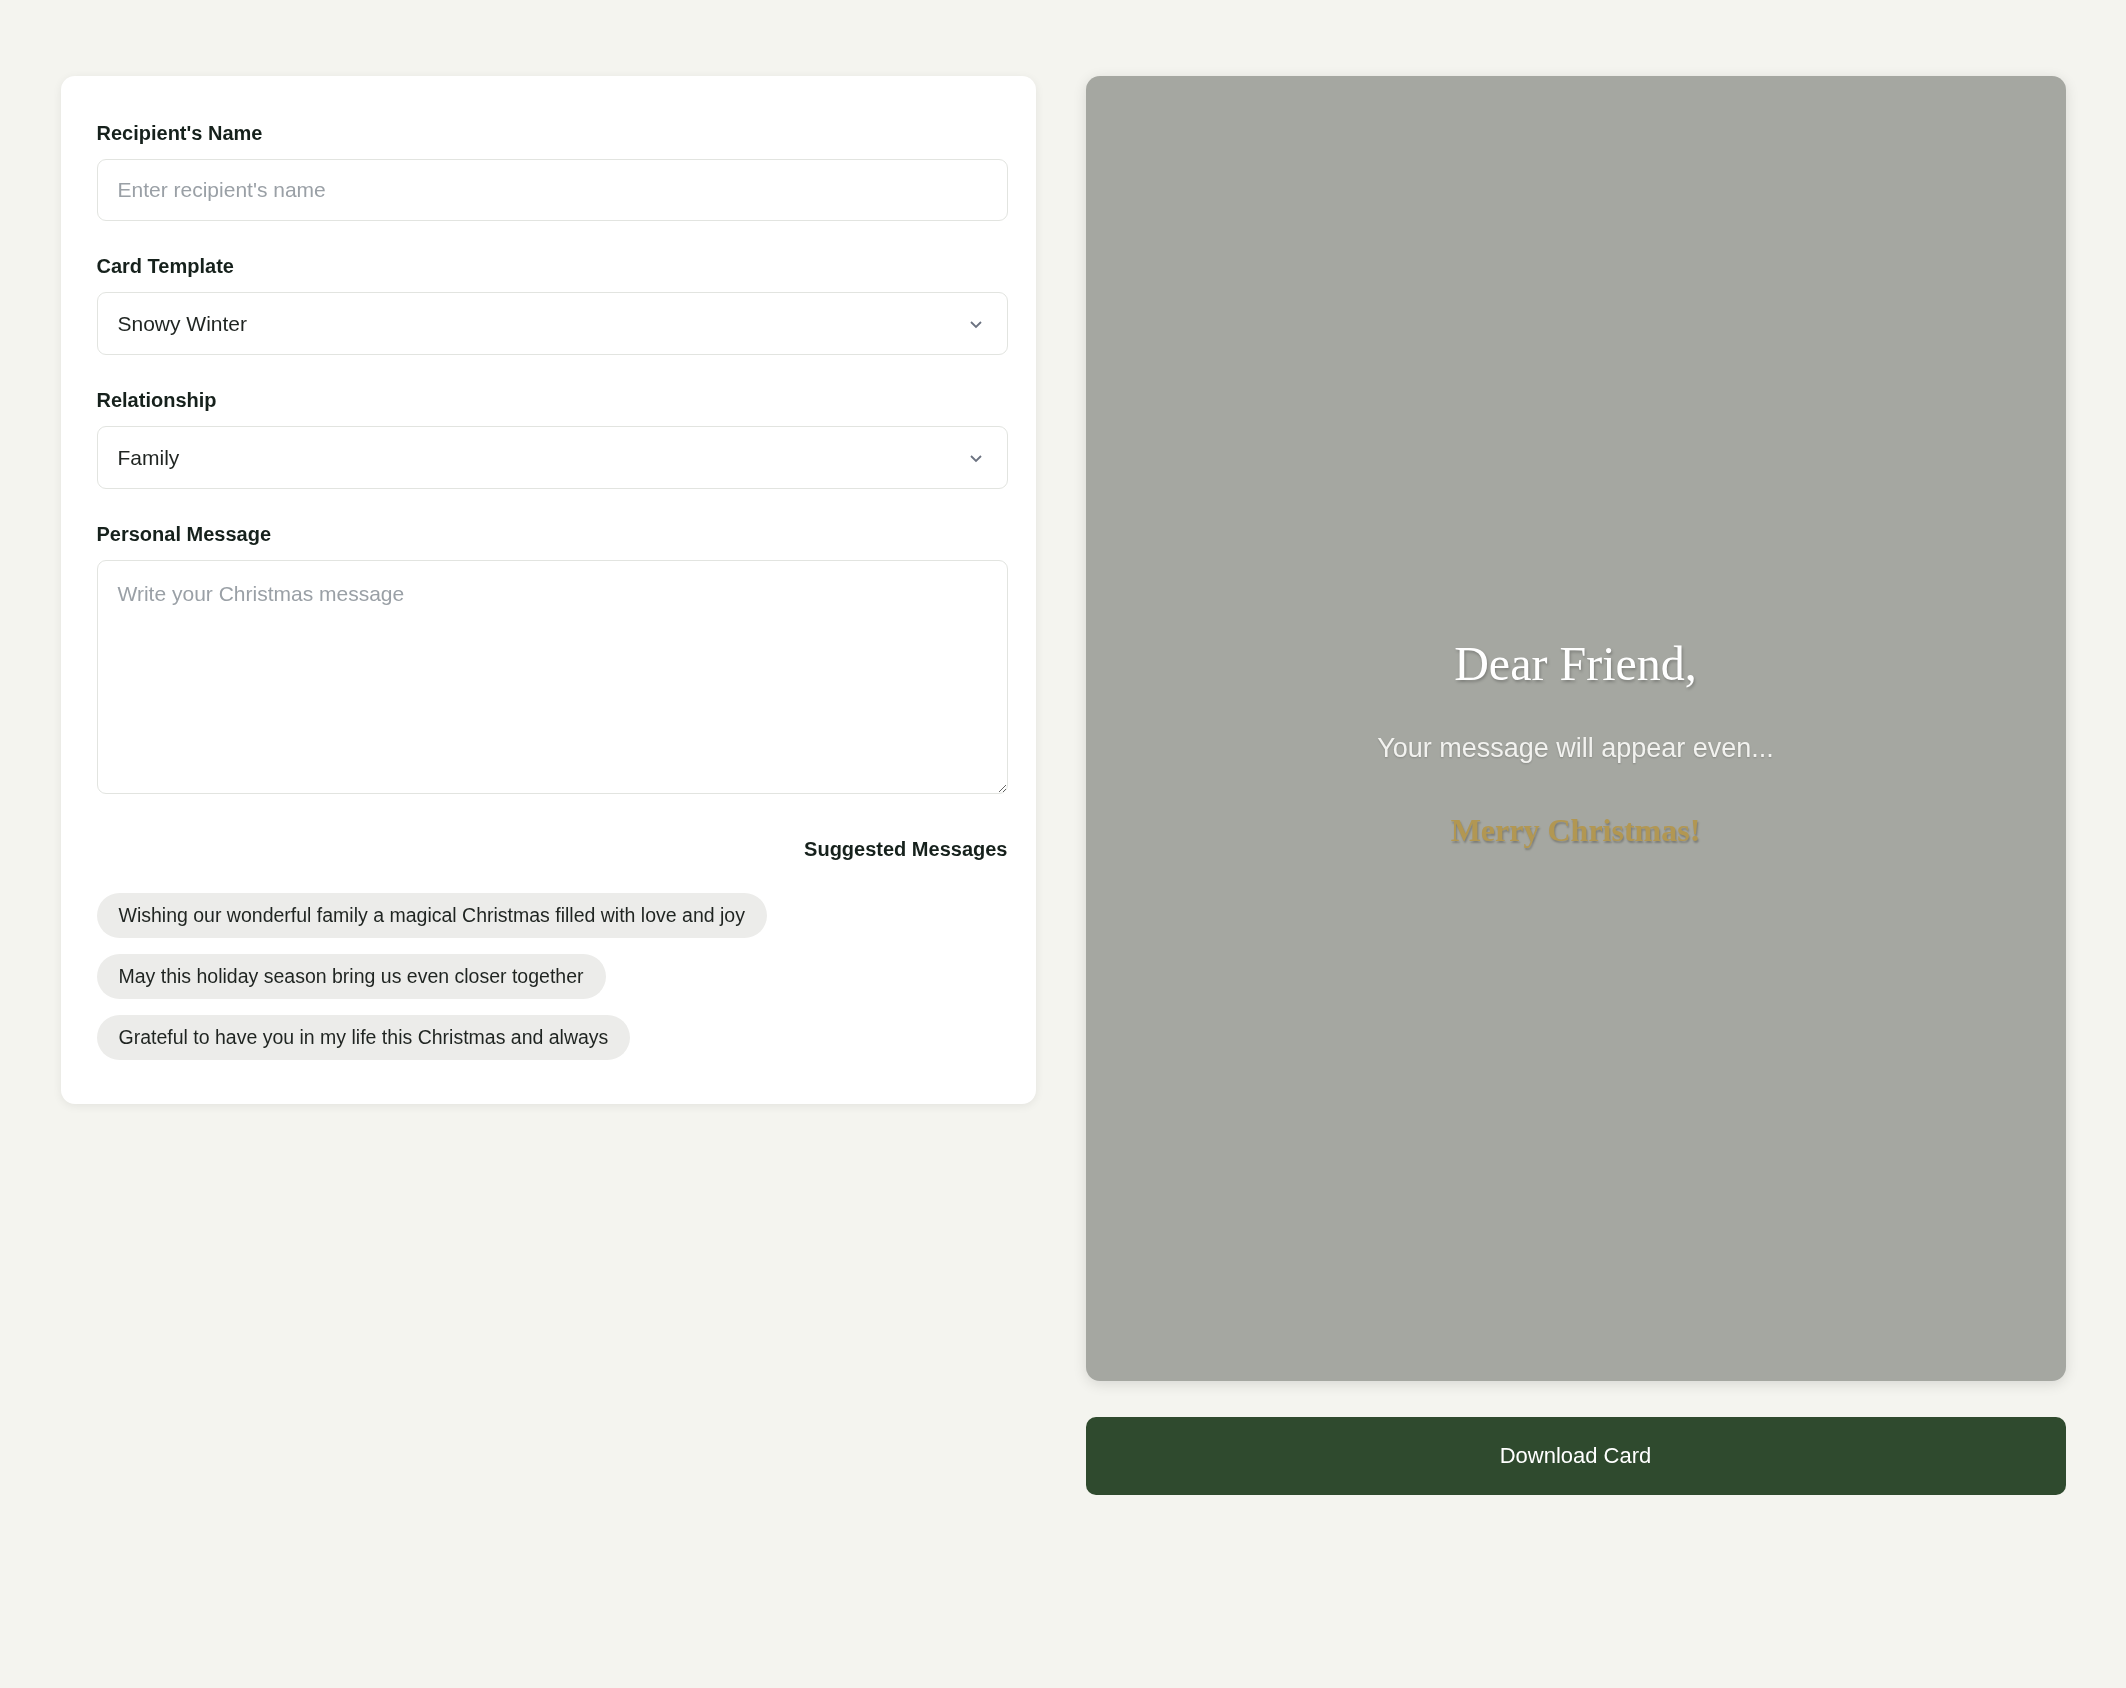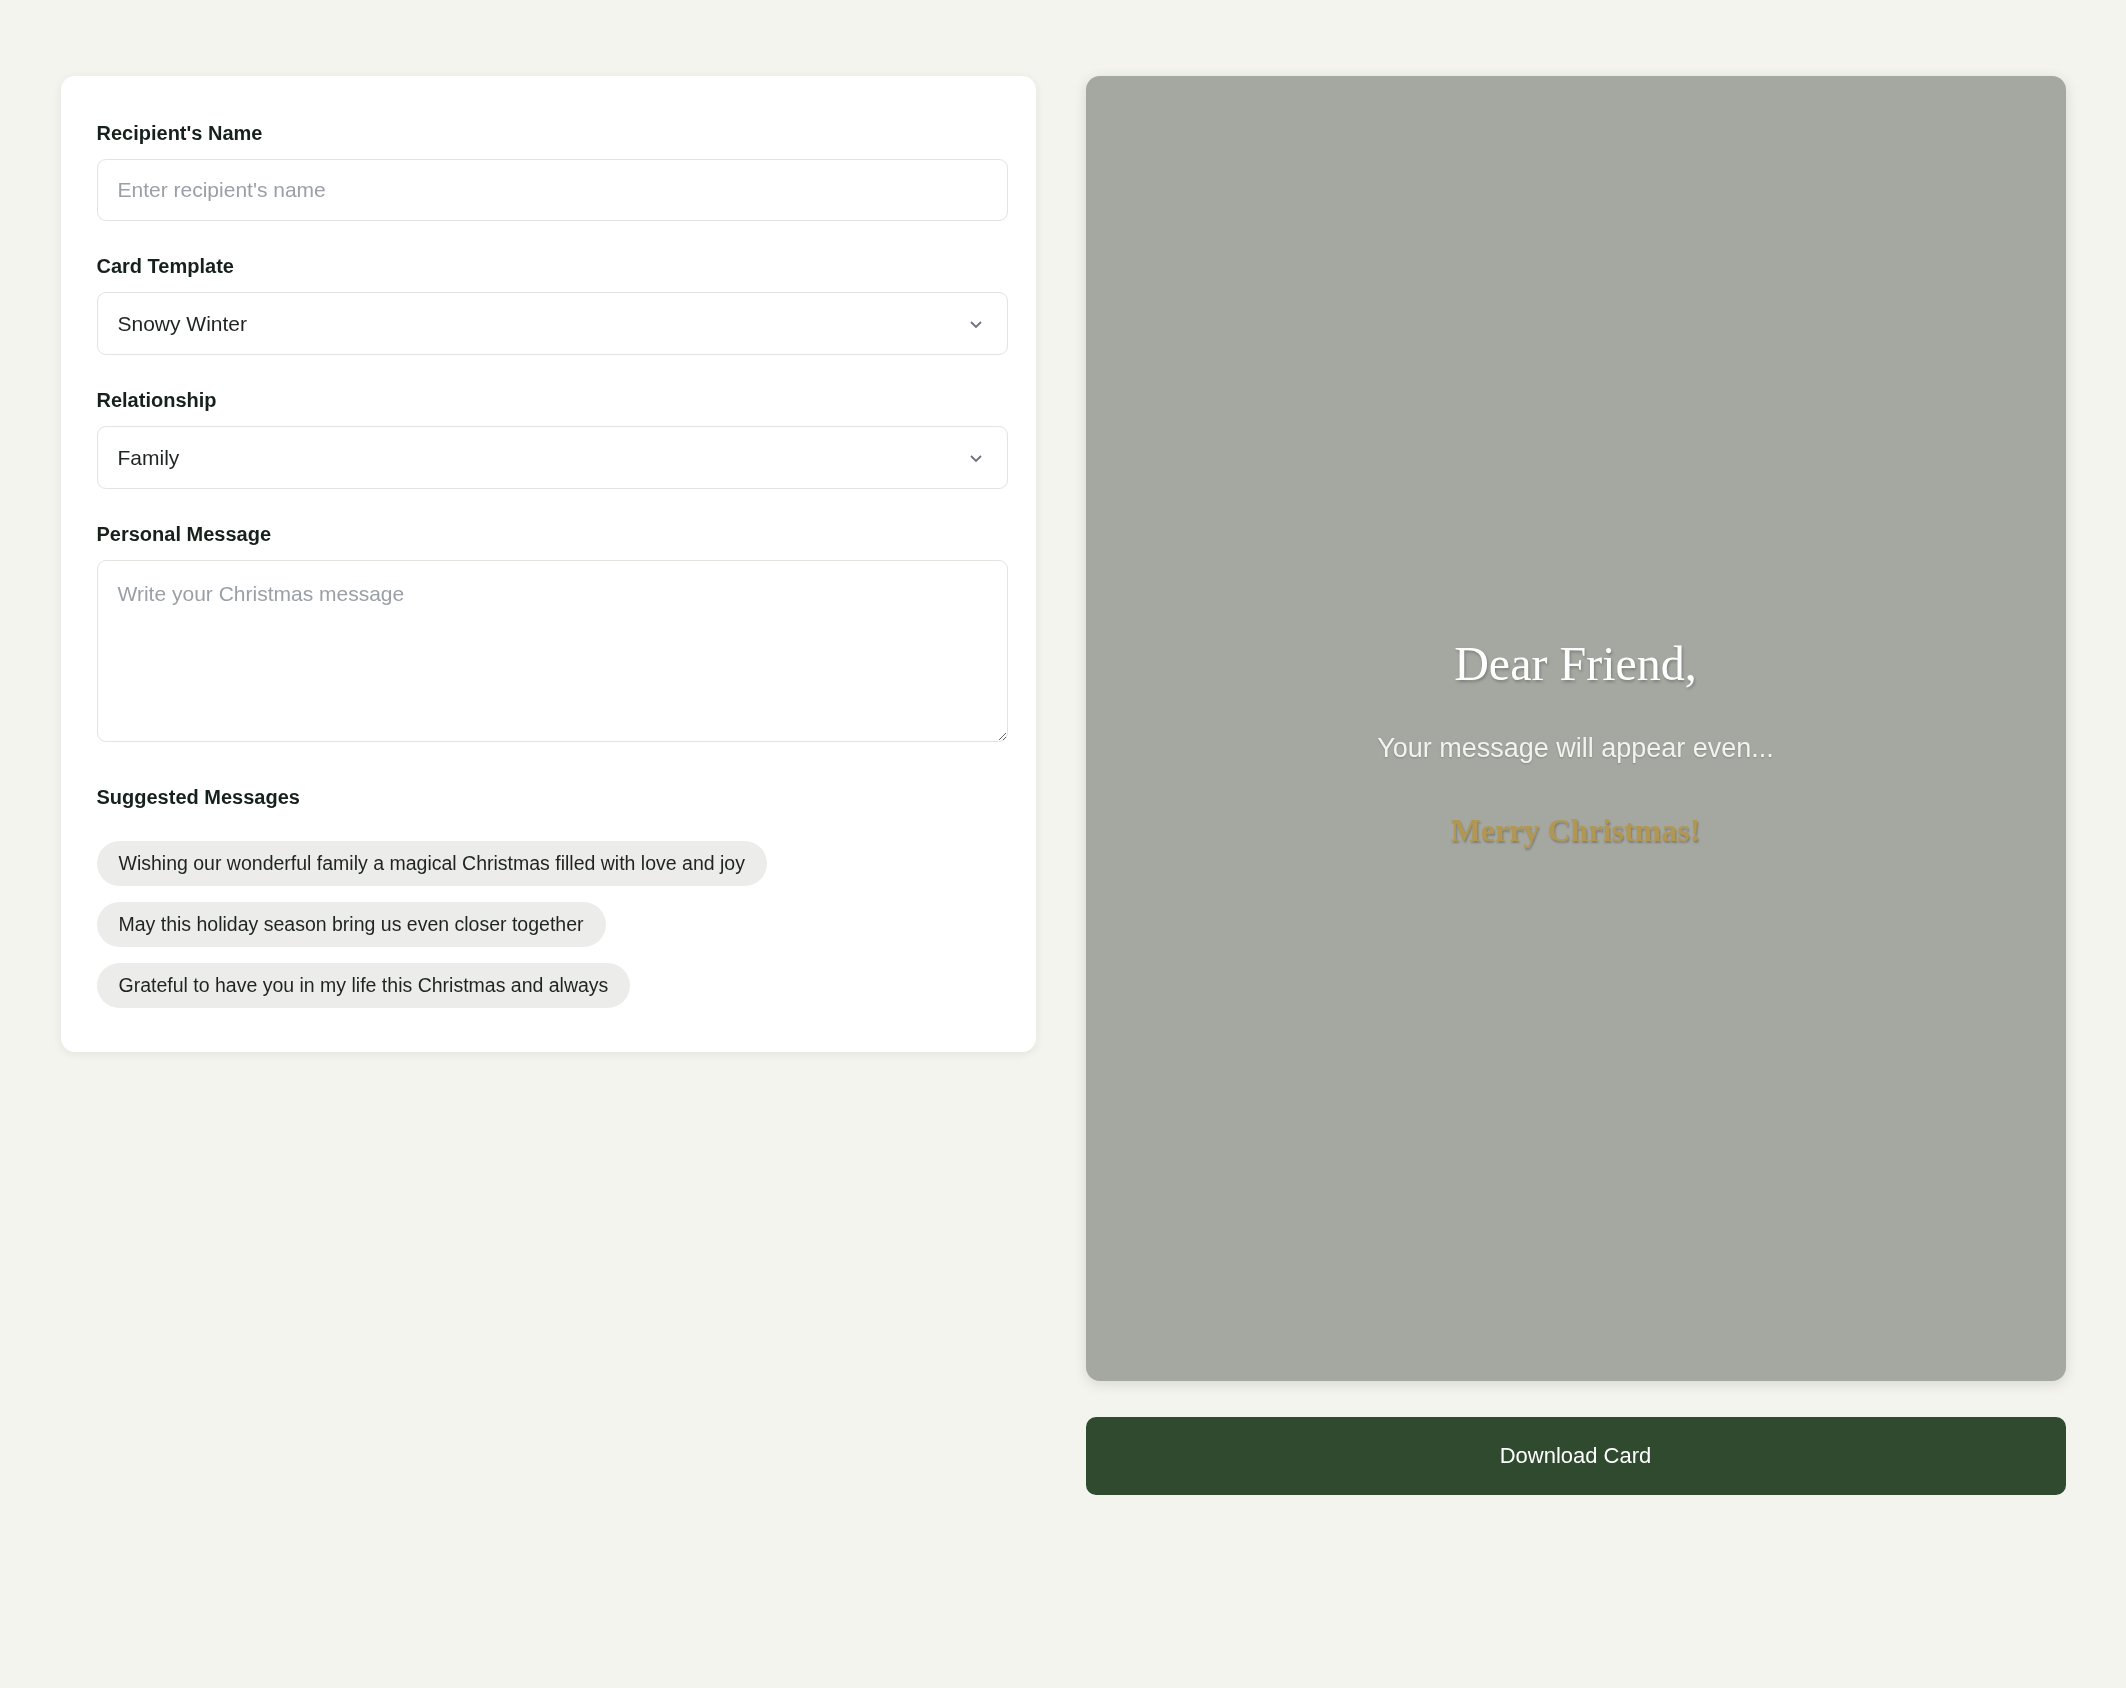--- a/index.html
+++ b/index.html
@@ -95,30 +95,31 @@
     position: absolute;
     right: 22px;
     top: 50%;
     transform: translateY(-50%);
     pointer-events: none;
     width: 20px;
     height: 20px;
     color: #6b7280;
   }
   .textarea-box {
-    height: 182px;
+    height: 234px;
     resize: vertical;
     line-height: 1.45;
   }
   .suggest-label {
     display: block;
     font-size: 20px;
     font-weight: 700;
     color: #16211c;
     margin: 40px 0 2px 0;
+    text-align: right;
   }
   .chips {
     display: flex;
     flex-direction: column;
     align-items: flex-start;
     gap: 16px;
     margin-top: 32px;
   }
   .chip {
     background: #ececea;

